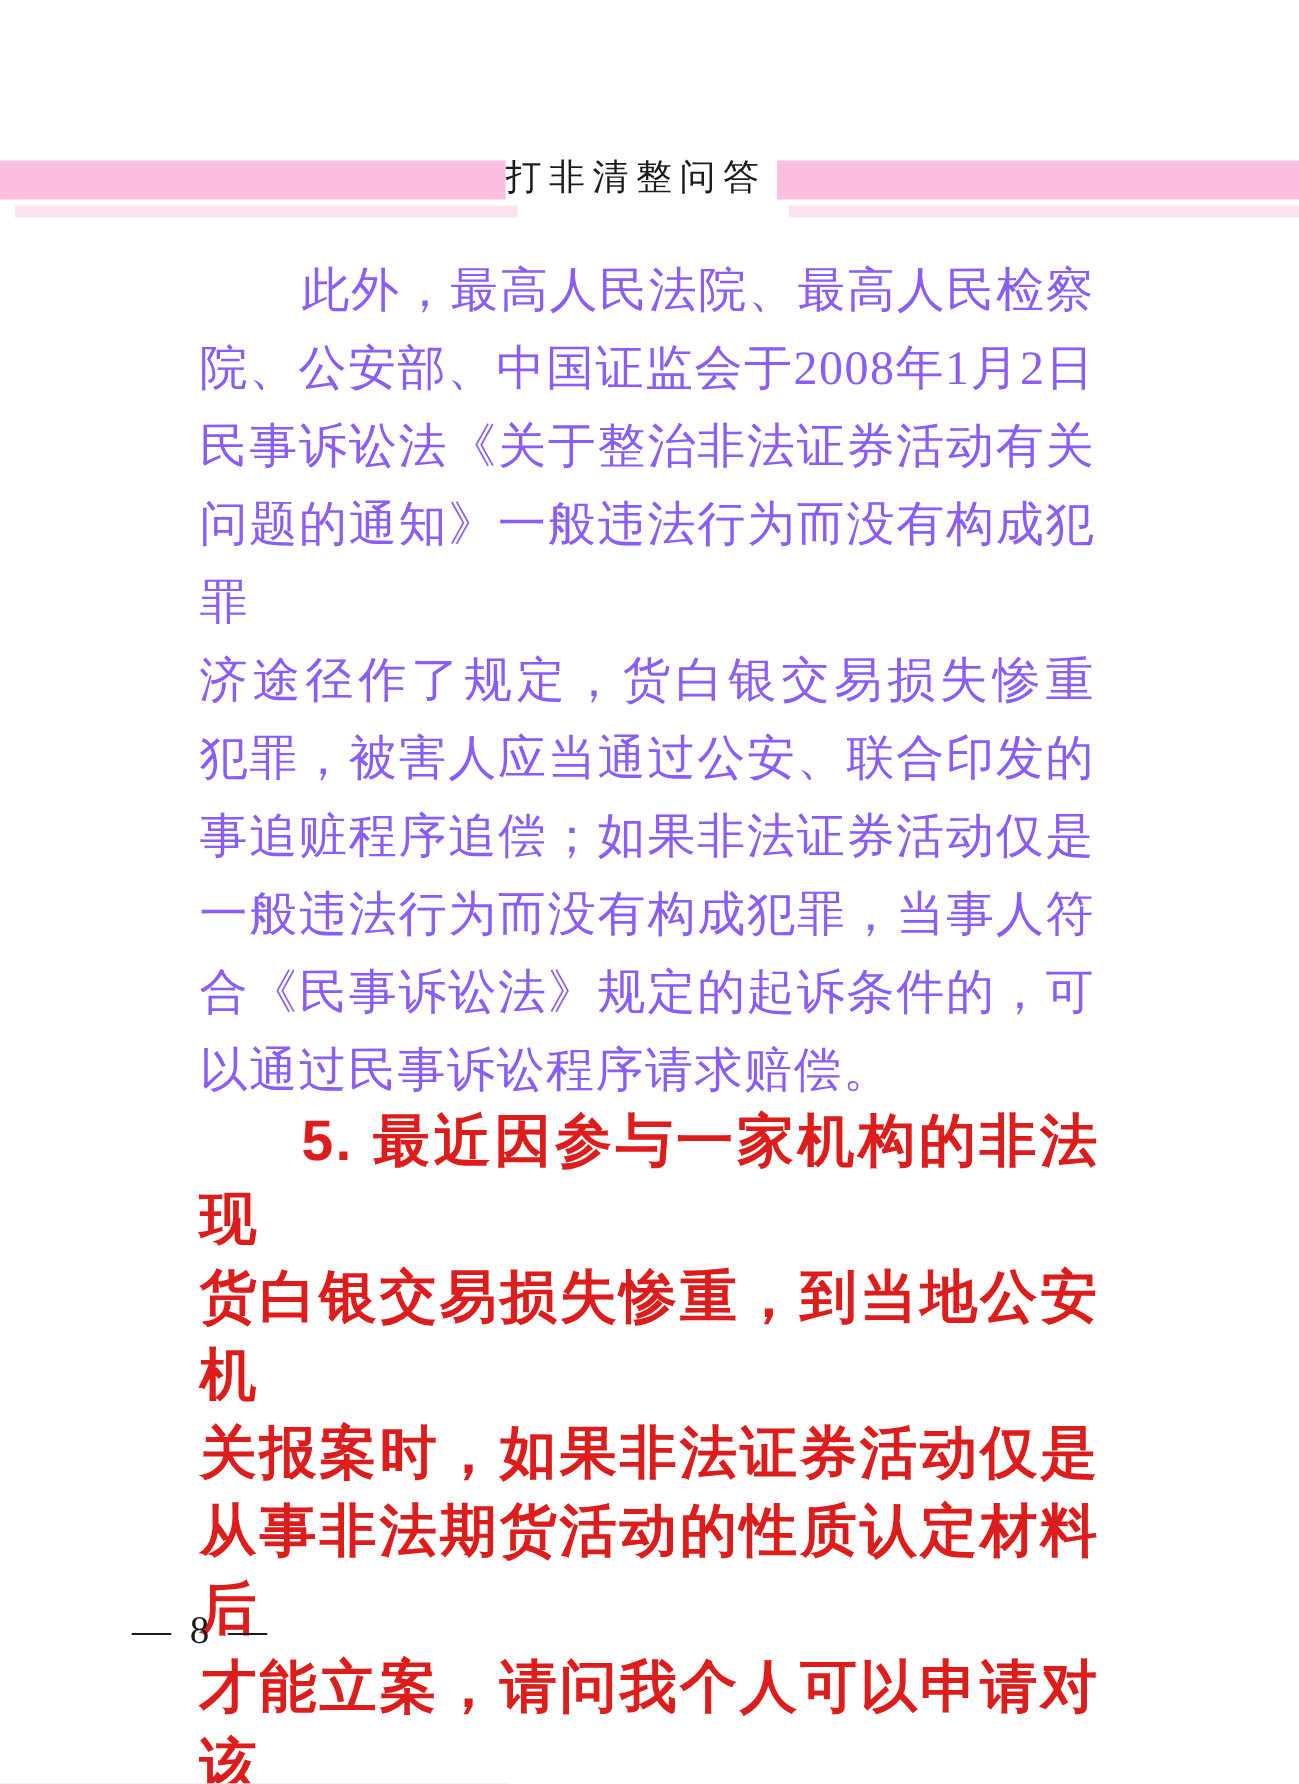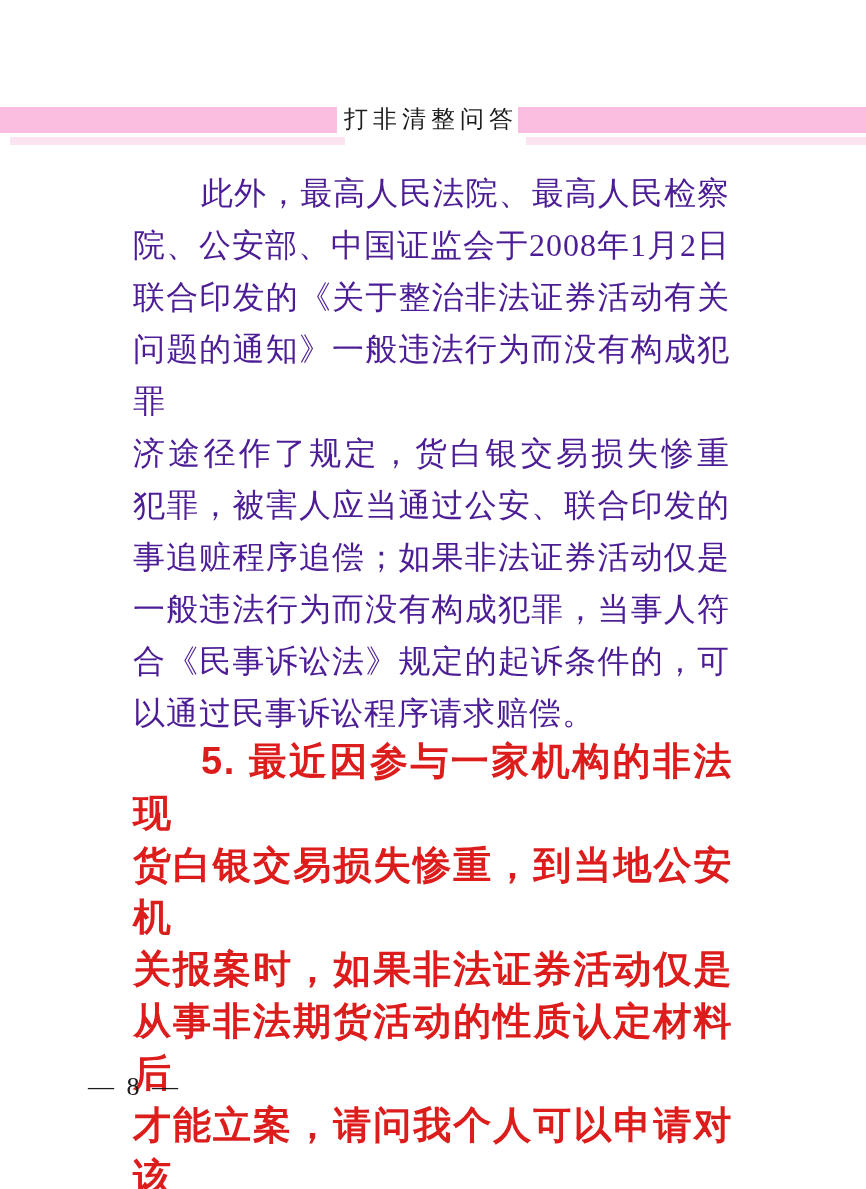--- a/index.html
+++ b/index.html
@@ -17,21 +17,21 @@
   .band-left  { left: 0;     width: 337px; }
   .band-right { left: 518px; width: 348px; }
   .echo { position: absolute; top: 137px; height: 8px; }
   .echo-left  { left: 10px;  width: 335px; }
   .echo-right { left: 526px; width: 340px; }
   .header-title {
     position: absolute;
     top: 105px;
     left: 337px;
     width: 181px;
-    text-align: right;
+    text-align: left;
     font-size: 24px;
     line-height: 28px;
     letter-spacing: 5px;
     color: #1c1c1c;
     font-family: "Liberation Serif", "DejaVu Serif", serif;
     white-space: nowrap;
   }
   
   .body-block {
     position: absolute;
@@ -75,24 +75,24 @@
 <body>
 
 <div class="page">
 
   <div class="band band-left" style="background: rgb(251, 189, 224);"></div>
   <div class="band band-right" style="background: rgb(251, 189, 224);"></div>
   <div class="echo echo-left" style="background: rgb(252, 227, 241);"></div>
   <div class="echo echo-right" style="background: rgb(252, 227, 241);"></div>
   <div class="header-title" style="color: rgb(28, 28, 28);">打非清整问答</div>
 
-  <div class="body-block" style="color: #4c1d95;">
+  <div class="body-block" style="color: #8b5cf6;">
     <div class="line first">此外，最高人民法院、最高人民检察</div>
     <div class="line">院、公安部、中国证监会于2008年1月2日</div>
-    <div class="line">联合印发的《关于整治非法证券活动有关</div>
+    <div class="line">民事诉讼法《关于整治非法证券活动有关</div>
     <div class="line">问题的通知》一般违法行为而没有构成犯罪</div>
     <div class="line">济途径作了规定，货白银交易损失惨重</div>
     <div class="line">犯罪，被害人应当通过公安、联合印发的</div>
     <div class="line">事追赃程序追偿；如果非法证券活动仅是</div>
     <div class="line">一般违法行为而没有构成犯罪，当事人符</div>
     <div class="line">合《民事诉讼法》规定的起诉条件的，可</div>
     <div class="line last">以通过民事诉讼程序请求赔偿。</div>
   </div>
 
   <div class="q-block" style="color: rgb(221, 28, 28);">

